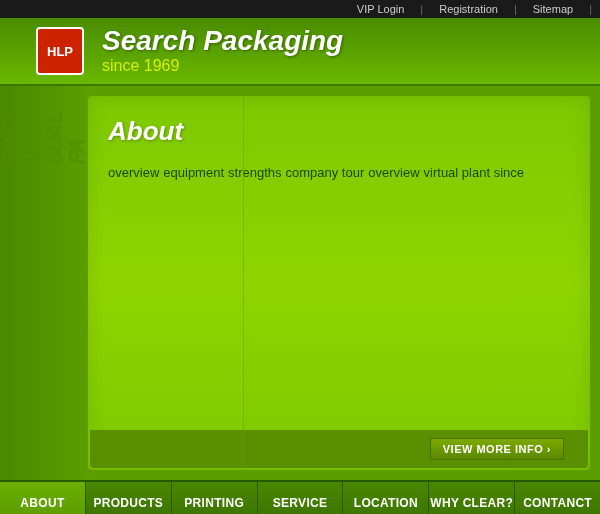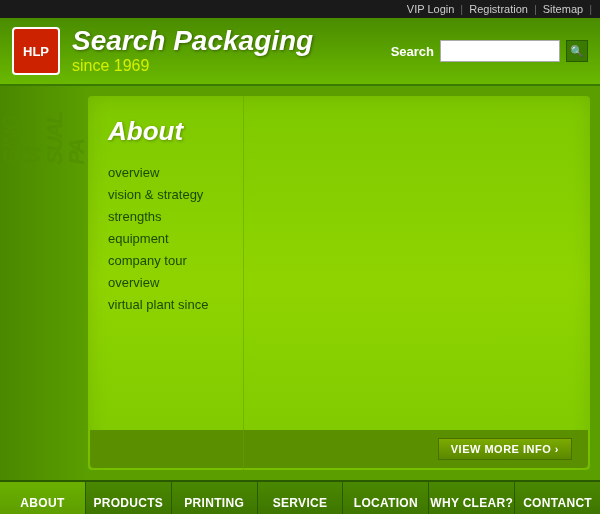--- a/index.html
+++ b/index.html
@@ -14,21 +14,21 @@
     
     .top-bar {
       background: #1a1a1a;
       color: #ccc;
       font-size: 11px;
       text-align: left;
       padding: 3px 8px;
       display: flex;
       justify-content: flex-end;
       align-items: center;
-      gap: 6px;
+      gap: 16px;
     }
     .top-bar a {
       color: #ccc;
       text-decoration: none;
     }
     .top-bar span.sep {
       color: #666;
     }
 
     
@@ -37,21 +37,22 @@
       display: flex;
       align-items: center;
       justify-content: space-between;
       padding: 8px 12px;
       height: 68px;
       border-bottom: 2px solid #3a7a00;
     }
     .logo-area {
       display: flex;
       align-items: center;
-      gap: 12px;
+      gap: 18px;
+      margin-left: 24px;
     }
     .logo-icon {
       width: 48px;
       height: 48px;
       background: #cc2200;
       border: 2px solid #fff;
       display: flex;
       align-items: center;
       justify-content: center;
       border-radius: 4px;
@@ -171,35 +172,35 @@
       font-size: 26px;
       font-weight: bold;
       color: white;
       text-shadow: 1px 1px 3px rgba(0,0,0,0.3);
       margin-bottom: 16px;
       font-style: italic;
     }
     .nav-links {
       list-style: none;
       display: flex;
-      flex-direction: column;
+      flex-direction: row;
       gap: 4px;
     }
     .nav-links li a {
       color: #1a4a00;
       text-decoration: none;
       font-size: 13px;
     }
 
     
     .view-more-bar {
       background: #5a9000;
       margin: 8px 2px 2px 2px;
       border-radius: 0 0 4px 4px;
-      padding: 8px 16px;
+      padding: 8px 24px;
       display: flex;
       justify-content: flex-end;
       align-items: center;
     }
     .view-more-btn {
       background: linear-gradient(to bottom, #7caa00, #5a8800);
       color: white;
       font-size: 11px;
       font-weight: bold;
       padding: 4px 12px;
@@ -253,45 +254,37 @@
 <div class="header">
   <div class="logo-area">
     <div class="logo-icon">
       <span>HLP</span>
     </div>
     <div class="logo-text">
       <span class="logo-title">Search Packaging</span>
       <span class="logo-since">since 1969</span>
     </div>
   </div>
-  <div class="search-area">
-    <span class="search-label">Search</span>
-    <input class="search-input" type="text" placeholder="" style="">
-    <div class="search-btn">
-      <span>🔍</span>
-    </div>
-  </div>
 </div>
 
 <div class="main-area">
 
   <div class="left-strip">
     <div class="watermark-text">
       VISUAL<br>PACK<br>AGING<br>VIS<br>UAL<br>PAC<br>KA<br>GING<br>VI<br>SUAL<br>PA<br>CKAG<br>ING<br>VISU<br>AL<br>PAC<br>KAGI<br>NG
     </div>
   </div>
 
   <div class="content-panel">
     <div class="panel-inner">
       <div class="about-title">About</div>
       <ul class="nav-links">
       <li><a href="#">overview</a></li>
-          <li><a href="#">vision &amp; strategy</a></li>
+          <li><a href="#">equipment</a></li>
           <li><a href="#">strengths</a></li>
-          <li><a href="#">equipment</a></li>
           <li><a href="#">company tour</a></li>
           <li><a href="#">overview</a></li>
           <li><a href="#">virtual plant since</a></li>
         </ul>
     </div>
     <div class="view-more-bar">
       <button class="view-more-btn">VIEW MORE INFO  ›</button>
     </div>
   </div>
 </div>

